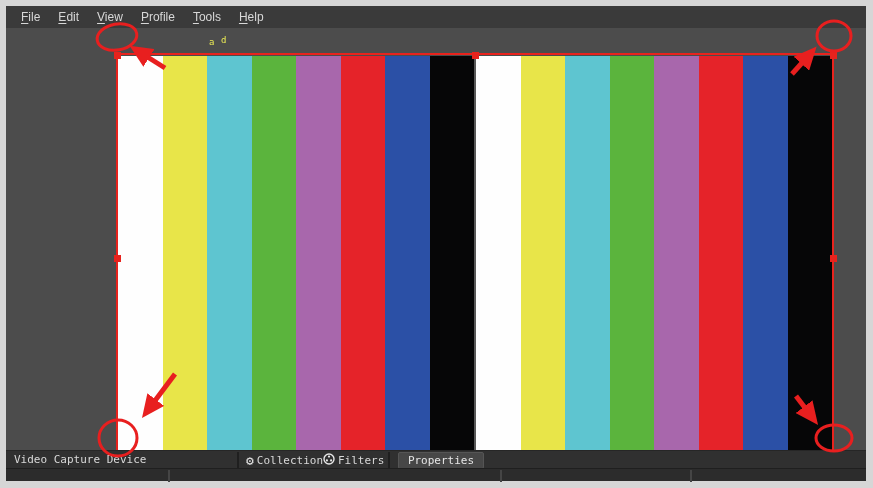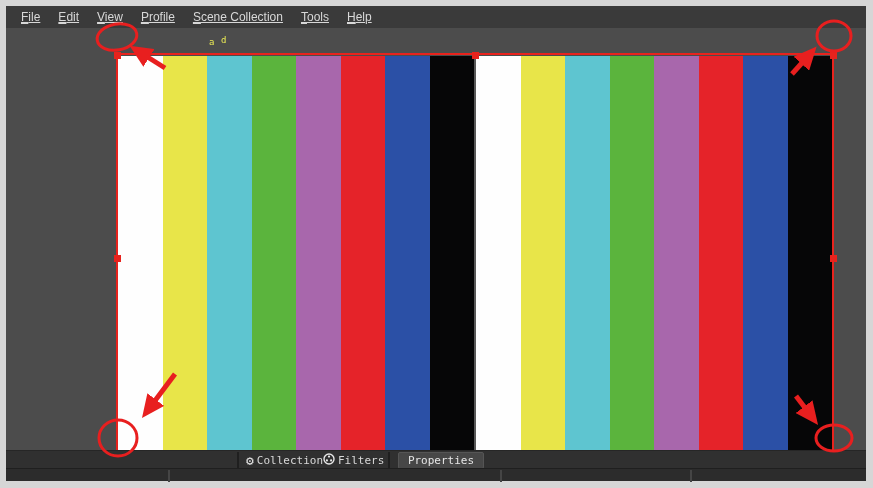--- a/index.html
+++ b/index.html
@@ -5,21 +5,21 @@
   * { margin:0; padding:0; box-sizing:border-box; }
   html,body { width:873px; height:488px; overflow:hidden; }
   body { background:#d6d6d6; font-family:"Liberation Sans", sans-serif; position:relative; }
 
   
   .obs-window { position:absolute; left:6px; top:6px; width:860px; height:475px; background:#4c4c4c; }
 
   
   .menu-bar { position:absolute; left:0; top:0; width:100%; height:22px; background:#3a3a3a;
               display:flex; align-items:center; padding-left:6px; }
-  .menu-item { color:#d8d8d8; font-size:12px; padding:2px 9px; cursor:default; white-space:nowrap;text-decoration:underline; }
+  .menu-item { color:#d8d8d8; font-size:12px; padding:2px 9px; cursor:default; white-space:nowrap; }
   .menu-item .mn { text-decoration:underline; text-underline-offset:2px; }
 
   
   .preview-area { position:absolute; left:0; top:22px; width:100%; height:422px; background:#4c4c4c; }
 
   
   .video-source { position:absolute; left:112px; top:28px; width:714px; height:403px; display:flex; }
   .bars-group { display:flex; flex:1 1 0; height:100%; }
   .bars-group .bar { flex:1 1 0; height:100%; }
   .bars-gap { width:2px; height:100%; background:#585858; }
@@ -56,21 +56,20 @@
 </head>
 <body>
 
 <div class="obs-window">
 
   <div class="menu-bar">
     <span class="menu-item"><span class="mn">F</span><span>ile</span></span>
     <span class="menu-item"><span class="mn">E</span><span>dit</span></span>
     <span class="menu-item"><span class="mn">V</span><span>iew</span></span>
     <span class="menu-item"><span class="mn">P</span><span>rofile</span></span>
-    <span class="menu-item"><span class="mn">S</span><span>cene Collection</span></span>
     <span class="menu-item"><span class="mn">T</span><span>ools</span></span>
     <span class="menu-item"><span class="mn">H</span><span>elp</span></span>
   </div>
 
   <div class="preview-area">
 
     <div class="video-source">
       <div class="bars-group">
           <div class="bar" style="background: rgb(254, 254, 254);"></div>
           <div class="bar" style="background: rgb(232, 229, 73);"></div>
@@ -102,20 +101,21 @@
     <div class="handle" style="left: 466px; top: 24px; background: rgb(232, 35, 29);"></div>
     <div class="handle" style="left: 824px; top: 24px; background: rgb(232, 35, 29);"></div>
     <div class="handle" style="left: 108px; top: 227px; background: rgb(232, 35, 29);"></div>
     <div class="handle" style="left: 824px; top: 227px; background: rgb(232, 35, 29);"></div>
     <div class="handle" style="left: 108px; top: 428px; background: rgb(232, 35, 29);"></div>
     <div class="handle" style="left: 466px; top: 428px; background: rgb(232, 35, 29);"></div>
     <div class="handle" style="left: 824px; top: 428px; background: rgb(232, 35, 29);"></div>
   </div>
 
   <div class="source-toolbar">
+    <span class="source-label">Video Capture Device</span>
     <div class="tb-divider" style="left:231px;"></div>
     <div class="tb-button" style="left:240px;">
       <span class="gear-glyph">⚙</span>
       <span>Collection</span>
     </div>
     <div class="tb-button" style="left:317px;">
       <span>
         <svg width="12" height="12" viewBox="0 0 12 12">
           <circle cx="6" cy="6" r="5" fill="none" stroke="#e6e6e6" stroke-width="1.4"></circle>
           <circle cx="6" cy="3.6" r="1.1" fill="#e6e6e6"></circle>

